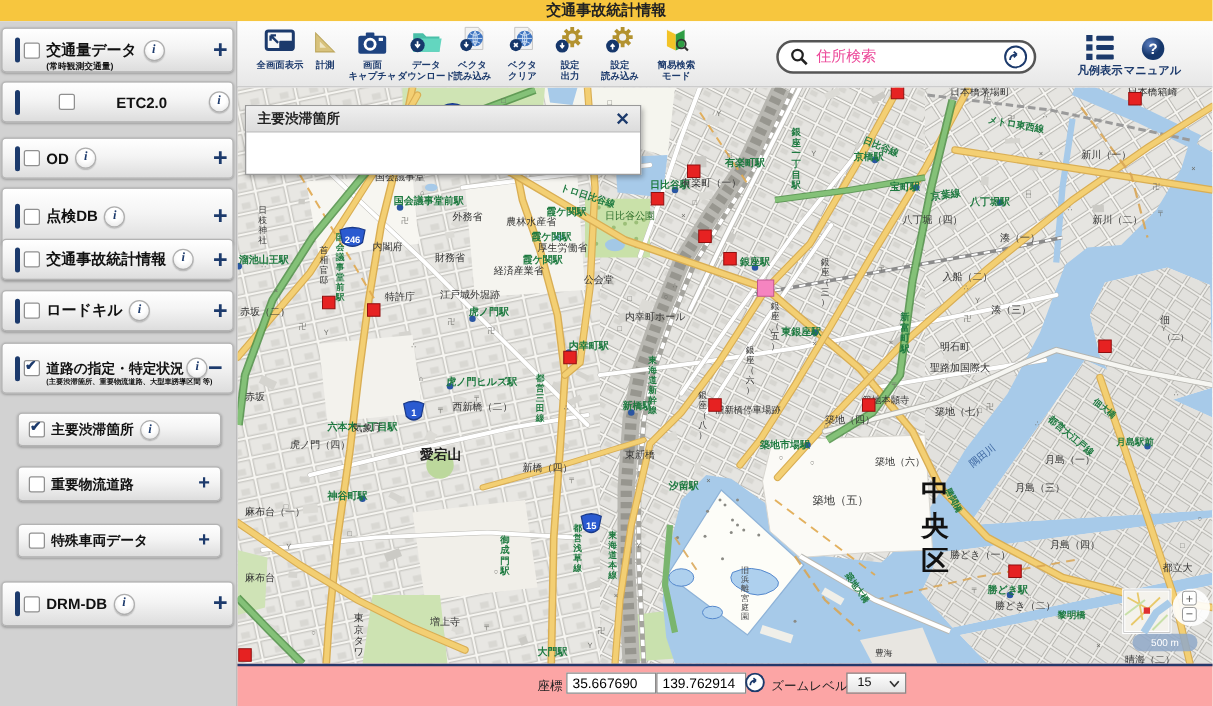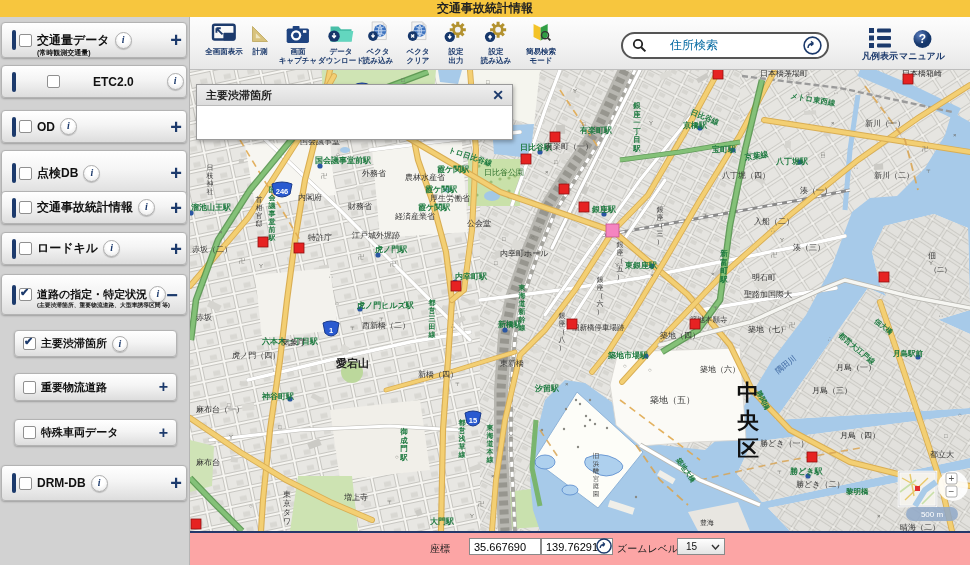--- a/index.html
+++ b/index.html
@@ -14,31 +14,31 @@
 .info{width:15px;height:15px;border-radius:50%;background:radial-gradient(circle at 50% 35%,#ffffff 40%,#e2e2e2 100%);border:1px solid #aeaeae;color:#1c3a6c;font-size:10px;font-weight:bold;font-style:italic;font-family:"Liberation Serif",serif;text-align:center;line-height:14px;margin-left:5px;flex:none;box-shadow:0 1px 1px rgba(0,0,0,0.2);}
 .pm{margin-left:auto;margin-right:4px;color:#1c3a6c;font-size:20px;font-weight:bold;line-height:16px;}
 .sub .pm{font-size:16px;margin-right:8px;}
 .sub .lb{font-size:11px;}
 .sub .cb{margin-left:8px;}
 #tb{position:absolute;left:190px;top:17px;width:780px;height:53px;background:linear-gradient(180deg,#fdfdfd 0%,#f3f3f3 55%,#e7e7e7 100%);border-bottom:1px solid #bdbdbd;box-sizing:border-box;}
 .ti{position:absolute;top:4px;text-align:center;transform:translateX(-50%);}
 .ti .ic{height:23px;display:flex;align-items:flex-end;justify-content:center;}
 .ti .tl{font-size:7.5px;font-weight:bold;color:#1c3a6c;line-height:9px;margin-top:3px;white-space:nowrap;}
 #srch{position:absolute;left:431px;top:15px;width:208px;height:27px;background:#fff;border:2px solid #555;border-radius:15px;box-sizing:border-box;display:flex;align-items:center;}
-#srch .ph{color:#0369a1;font-size:12px;margin-left:23px;}
+#srch .ph{color:#ec4899;font-size:12px;margin-left:6px;}
 #map{position:absolute;left:190px;top:70px;width:780px;height:461px;overflow:hidden;}
 #popup{position:absolute;left:196px;top:84px;width:317px;height:56px;background:#fff;border:1px solid #9a9a9a;box-shadow:1px 2px 4px rgba(0,0,0,0.3);box-sizing:border-box;}
 #popup .hd{height:20px;background:linear-gradient(180deg,#efefef,#dcdcdc);border-bottom:1px solid #bbb;font-size:11px;font-weight:bold;color:#222;line-height:20px;padding-left:9px;position:relative;}
 #popup .hd .x{position:absolute;right:8px;top:0;color:#1c3a6c;font-size:14px;font-weight:bold;}
 #popup .bd{font-size:11px;color:#222;padding-left:14px;padding-top:12px;position:relative;}
 #popup .bd .v{position:absolute;left:156px;top:12px;}
 #bb{position:absolute;left:190px;top:531px;width:780px;height:34px;background:#fca5a5;border-top:2px solid #25386a;box-sizing:border-box;}
 #bb *{position:absolute;top:6px;}
 #bb .t{font-size:10px;color:#222;top:9px;}
-#bb input{border:1px solid #8a8a8a;height:15px;width:66px;font-size:11px;font-family:"Liberation Sans",sans-serif;padding:0 0 0 4px;top:5px;margin-left:16px;}
+#bb input{border:1px solid #8a8a8a;height:15px;width:66px;font-size:11px;font-family:"Liberation Sans",sans-serif;padding:0 0 0 4px;top:5px;}
 </style></head>
 <body>
 <div id="top">交通事故統計情報</div>
 <div id="side">
  <div class="card" style="top:5px;height:36px;">
       <span class="bar"></span>
       <span class="cb"></span>
       <span class="lb">交通量データ<small>(常時観測交通量)</small></span>
       <span class="info">i</span>
       <span class="pm">+</span>

